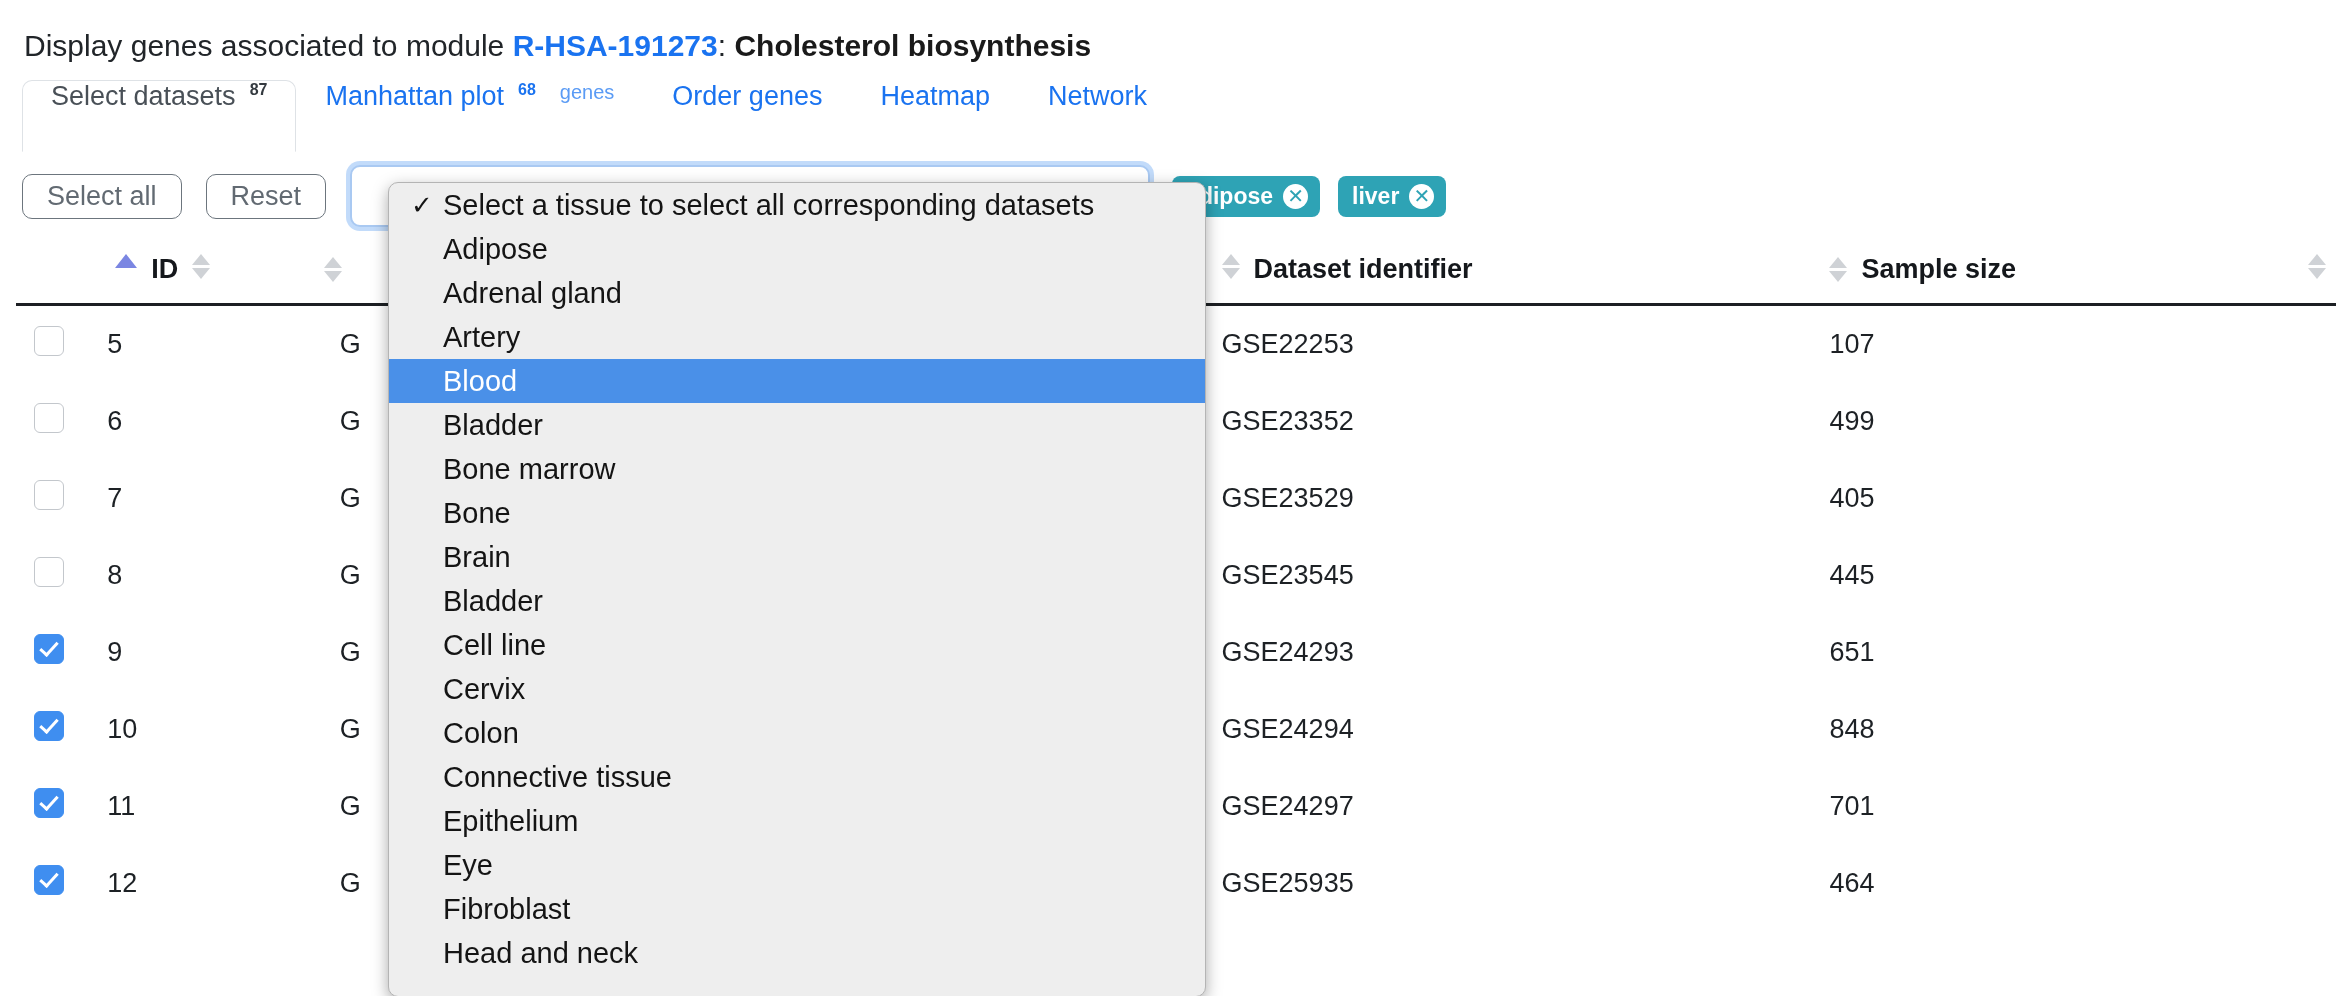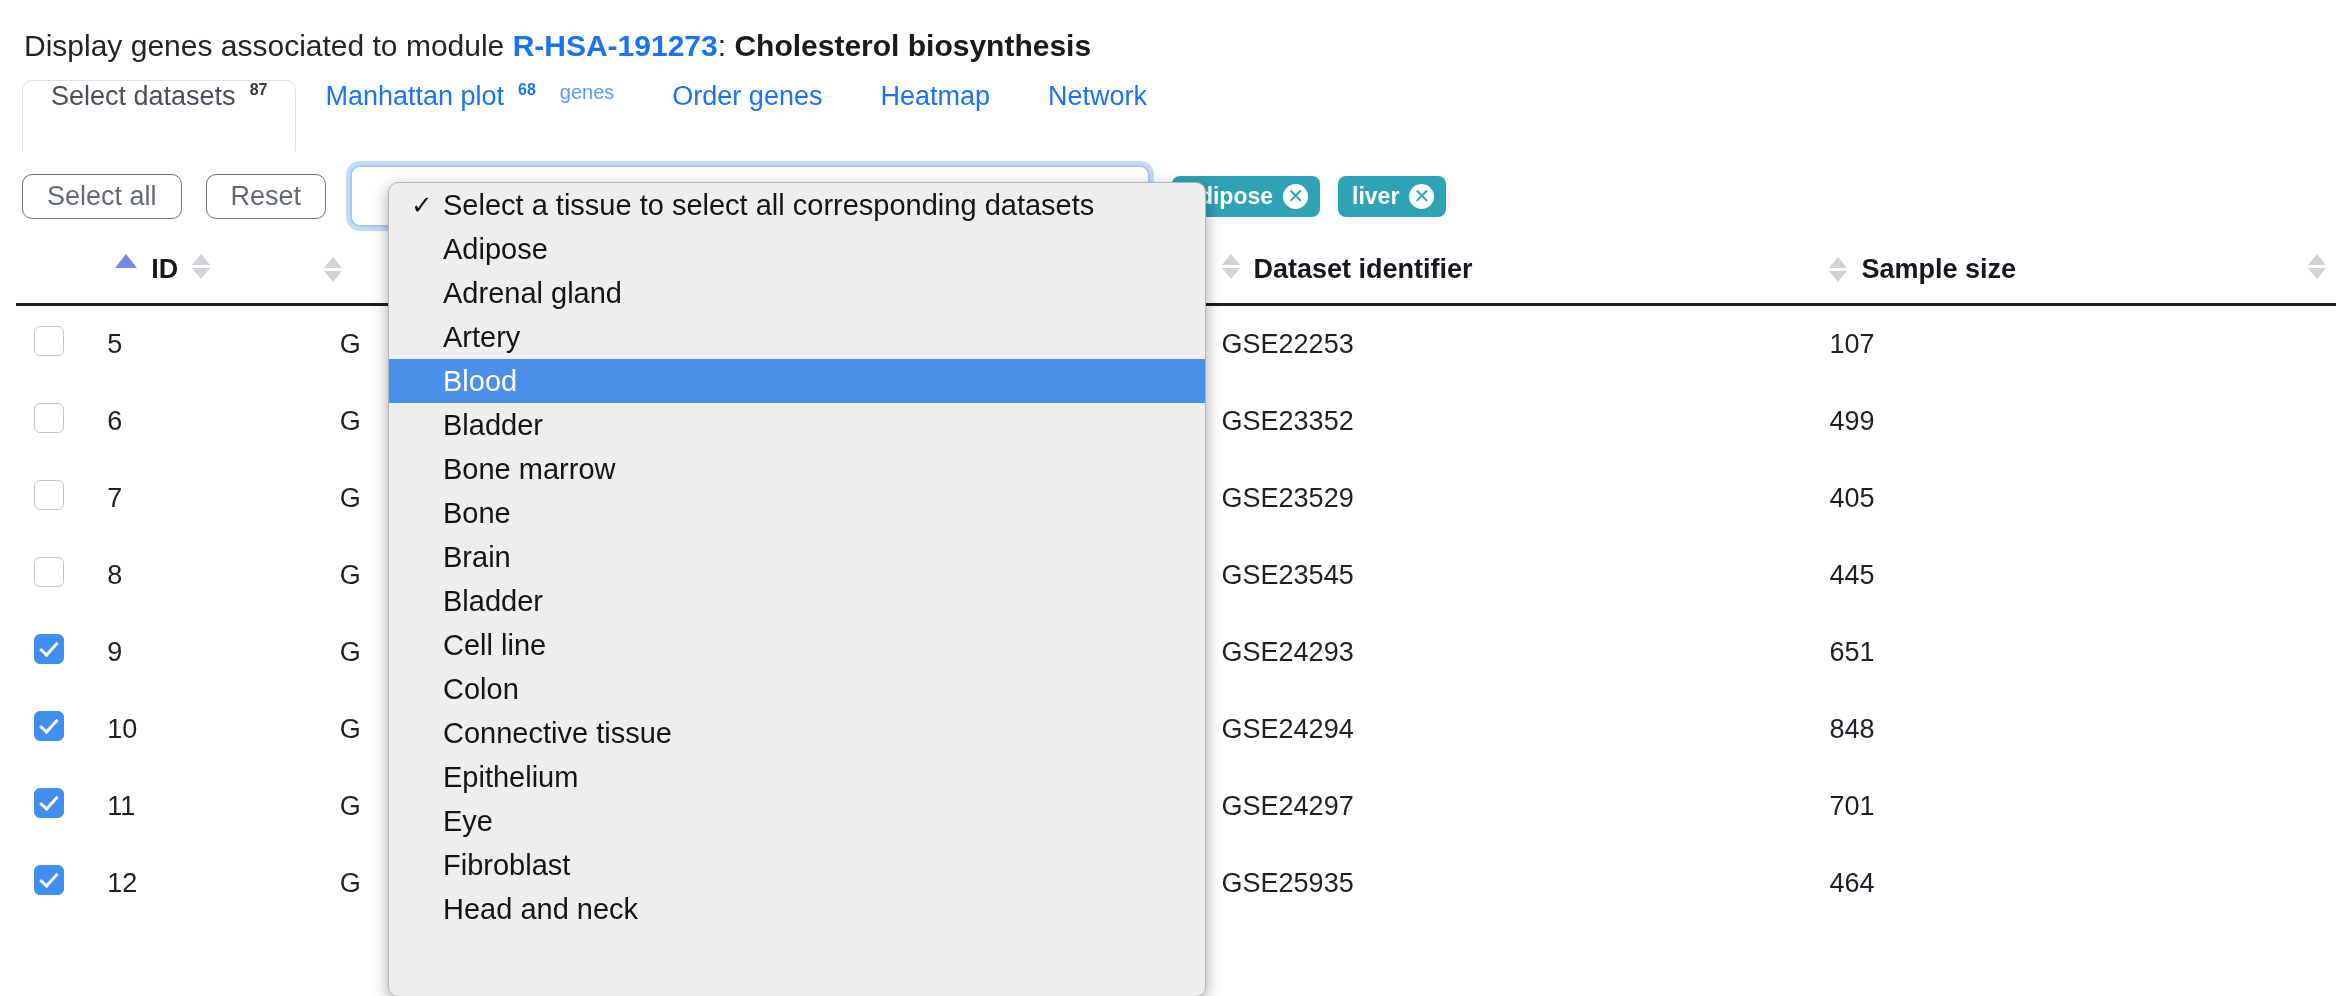--- a/index.html
+++ b/index.html
@@ -495,20 +495,24 @@
     <div class="dd-item">
       <span class="tick"></span>
       <span class="label">Bladder</span>
     </div>
     <div class="dd-item">
       <span class="tick"></span>
       <span class="label">Cell line</span>
     </div>
     <div class="dd-item">
       <span class="tick"></span>
+      <span class="label">Cervix</span>
+    </div>
+    <div class="dd-item">
+      <span class="tick"></span>
       <span class="label">Colon</span>
     </div>
     <div class="dd-item">
       <span class="tick"></span>
       <span class="label">Connective tissue</span>
     </div>
     <div class="dd-item">
       <span class="tick"></span>
       <span class="label">Epithelium</span>
     </div>

